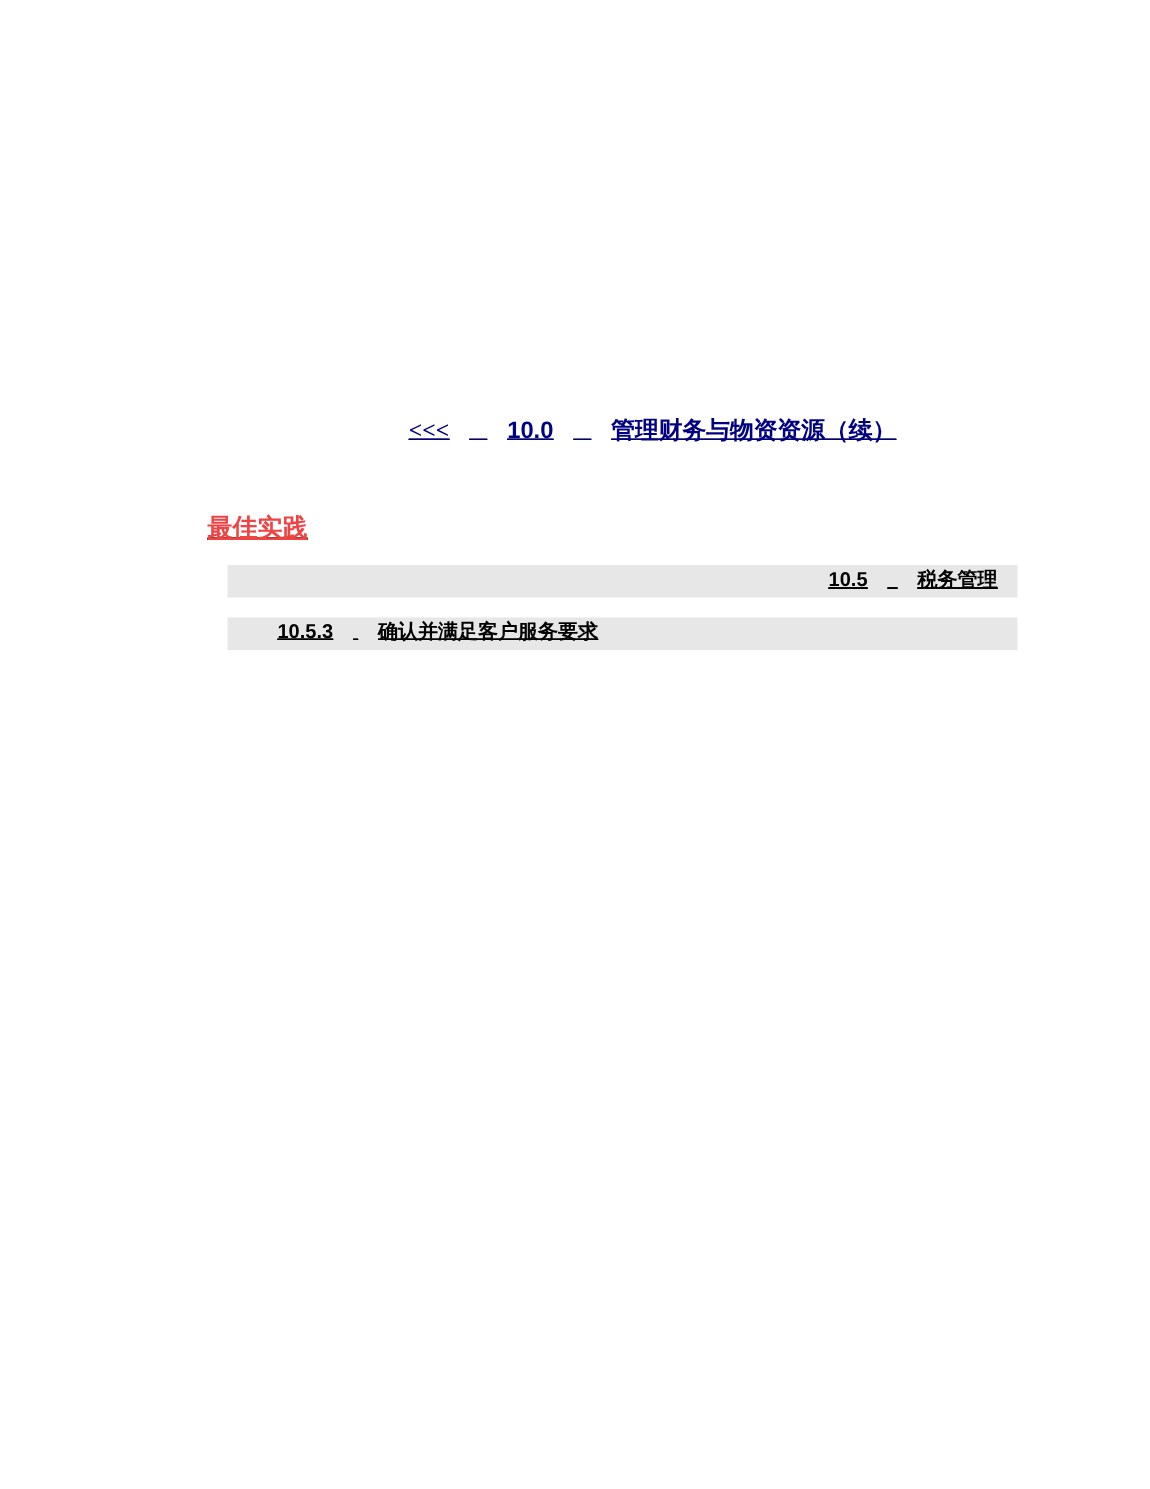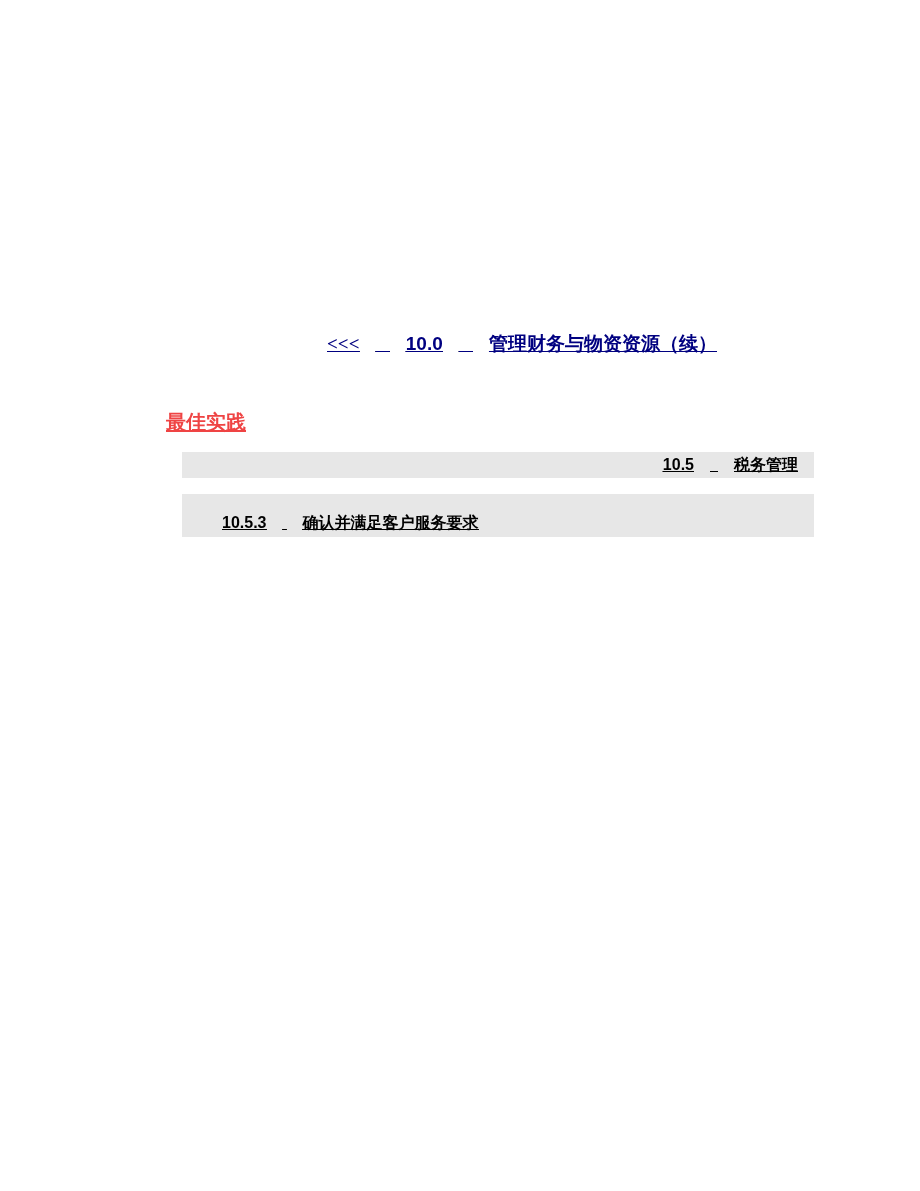--- a/index.html
+++ b/index.html
@@ -49,21 +49,21 @@
       color: #000000;
       padding: 2px 0 2px 24px;
       line-height: 1.4;
       font-family: "SimSun", "宋体", serif;
     }
     .sub-item-bold {
       background: #e7e7e7;
       font-weight: bold;
       font-size: 16px;
       color: #000000;
-      padding: 18px 0 2px 24px;
+      padding: 1px 0 2px 24px;
       line-height: 1.4;
     }
     .num {
       font-family: Arial, sans-serif;
     }
   </style>
 </head>
 <body>
 
 <div class="page-title">

